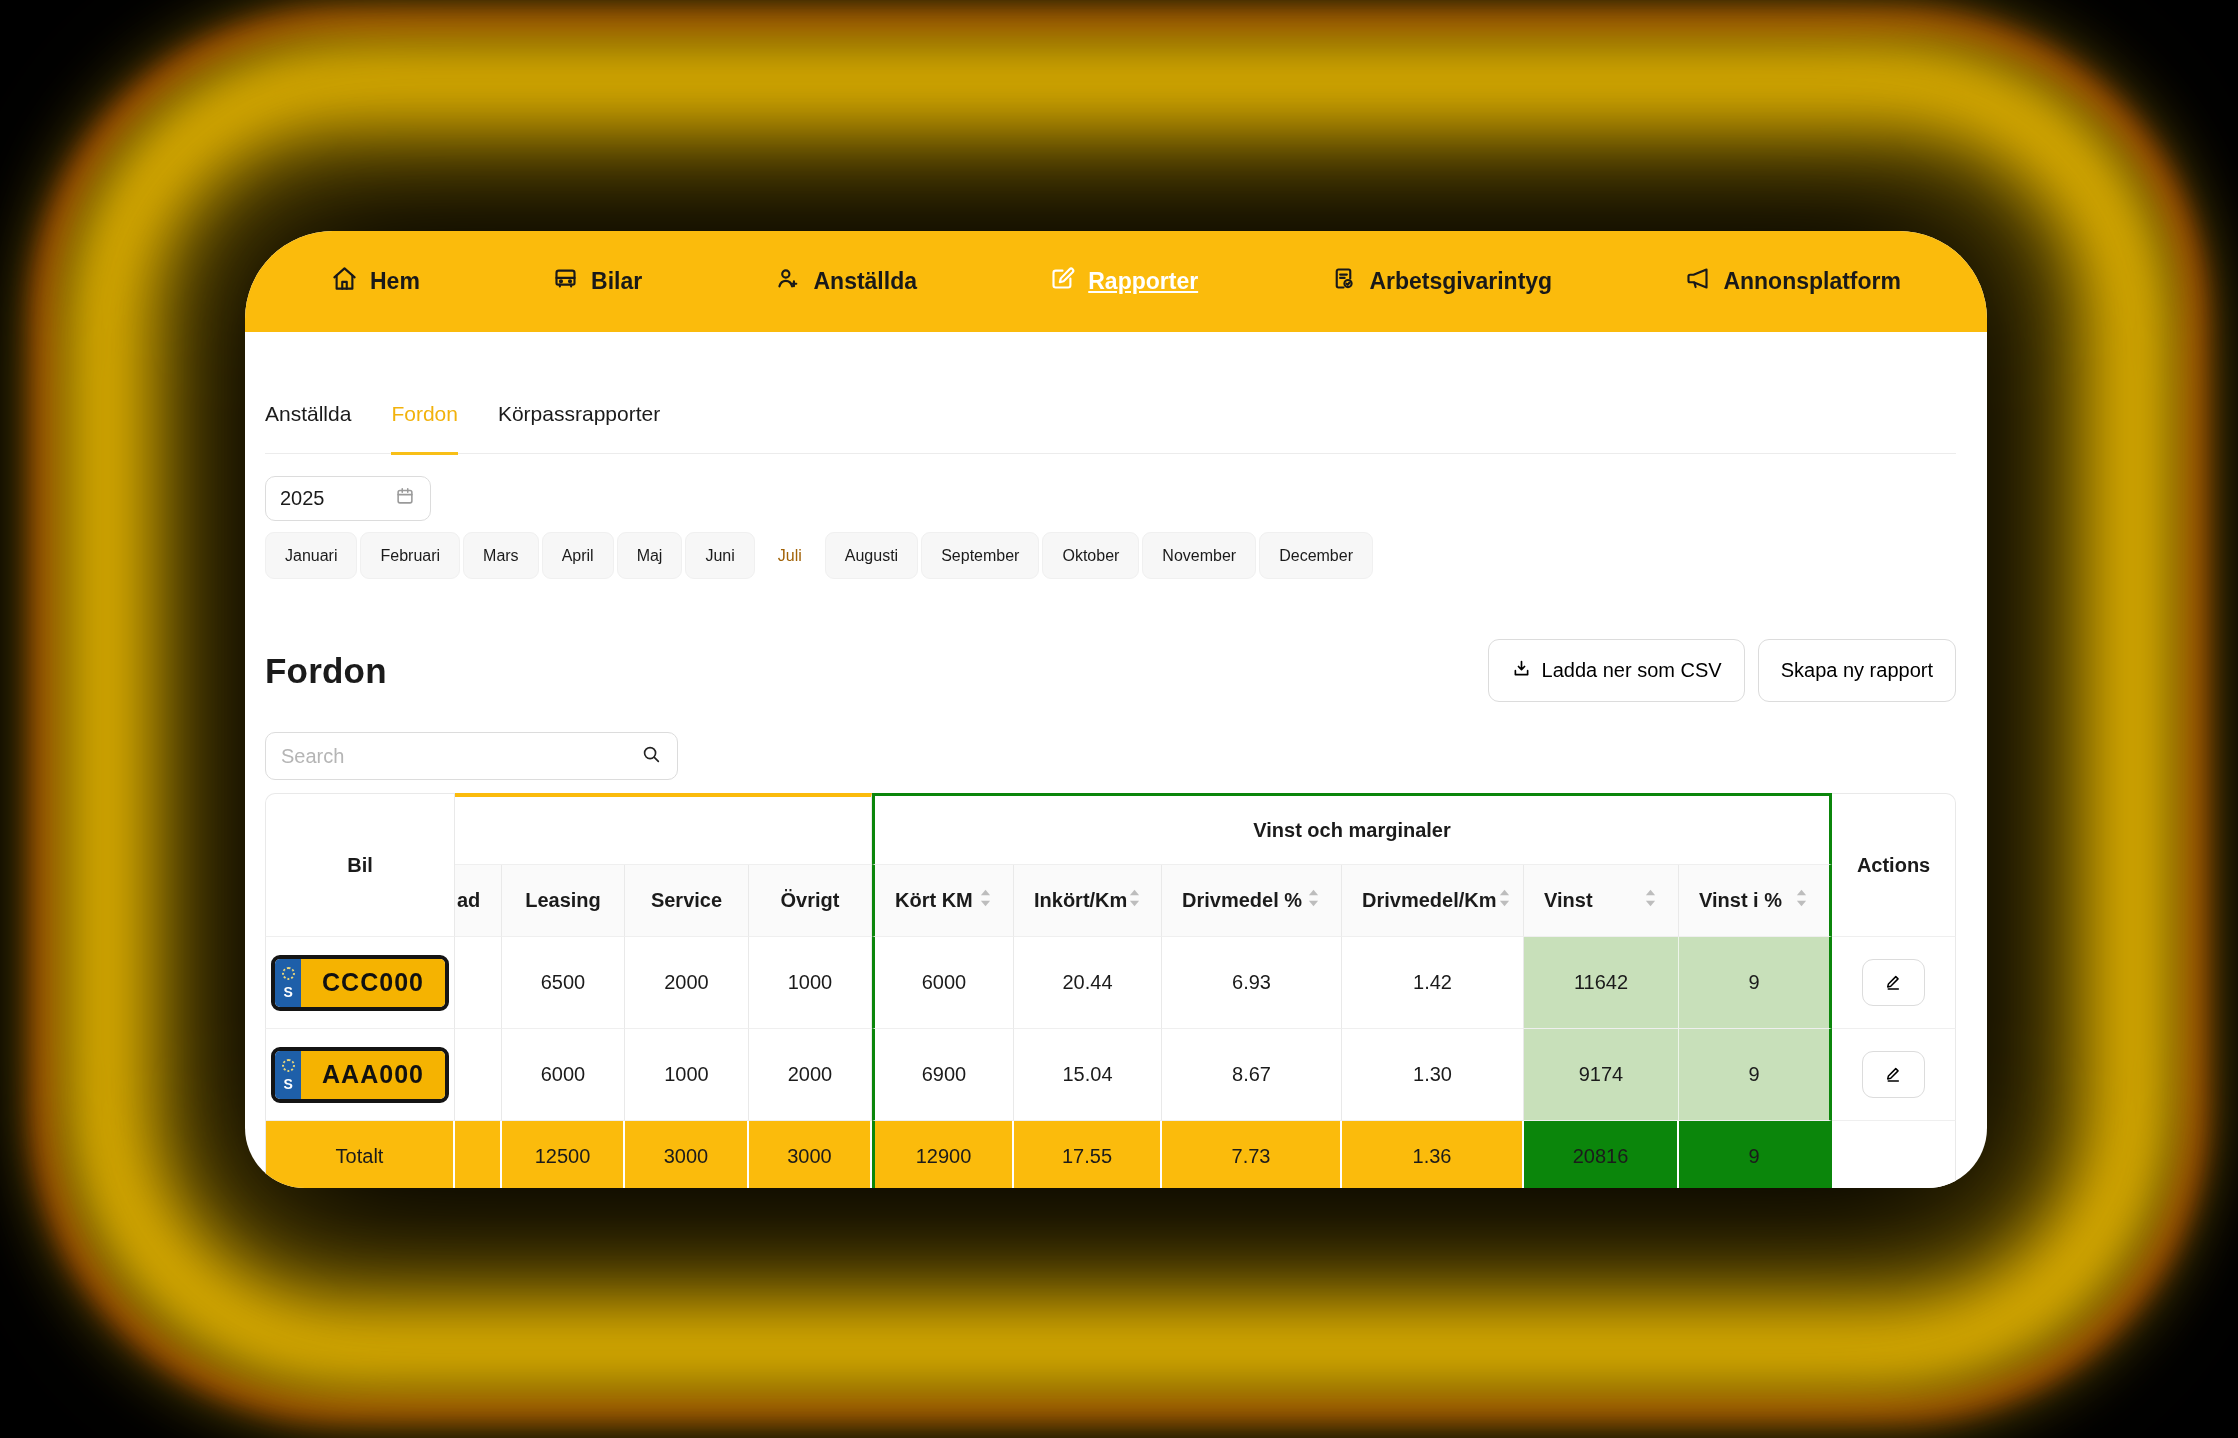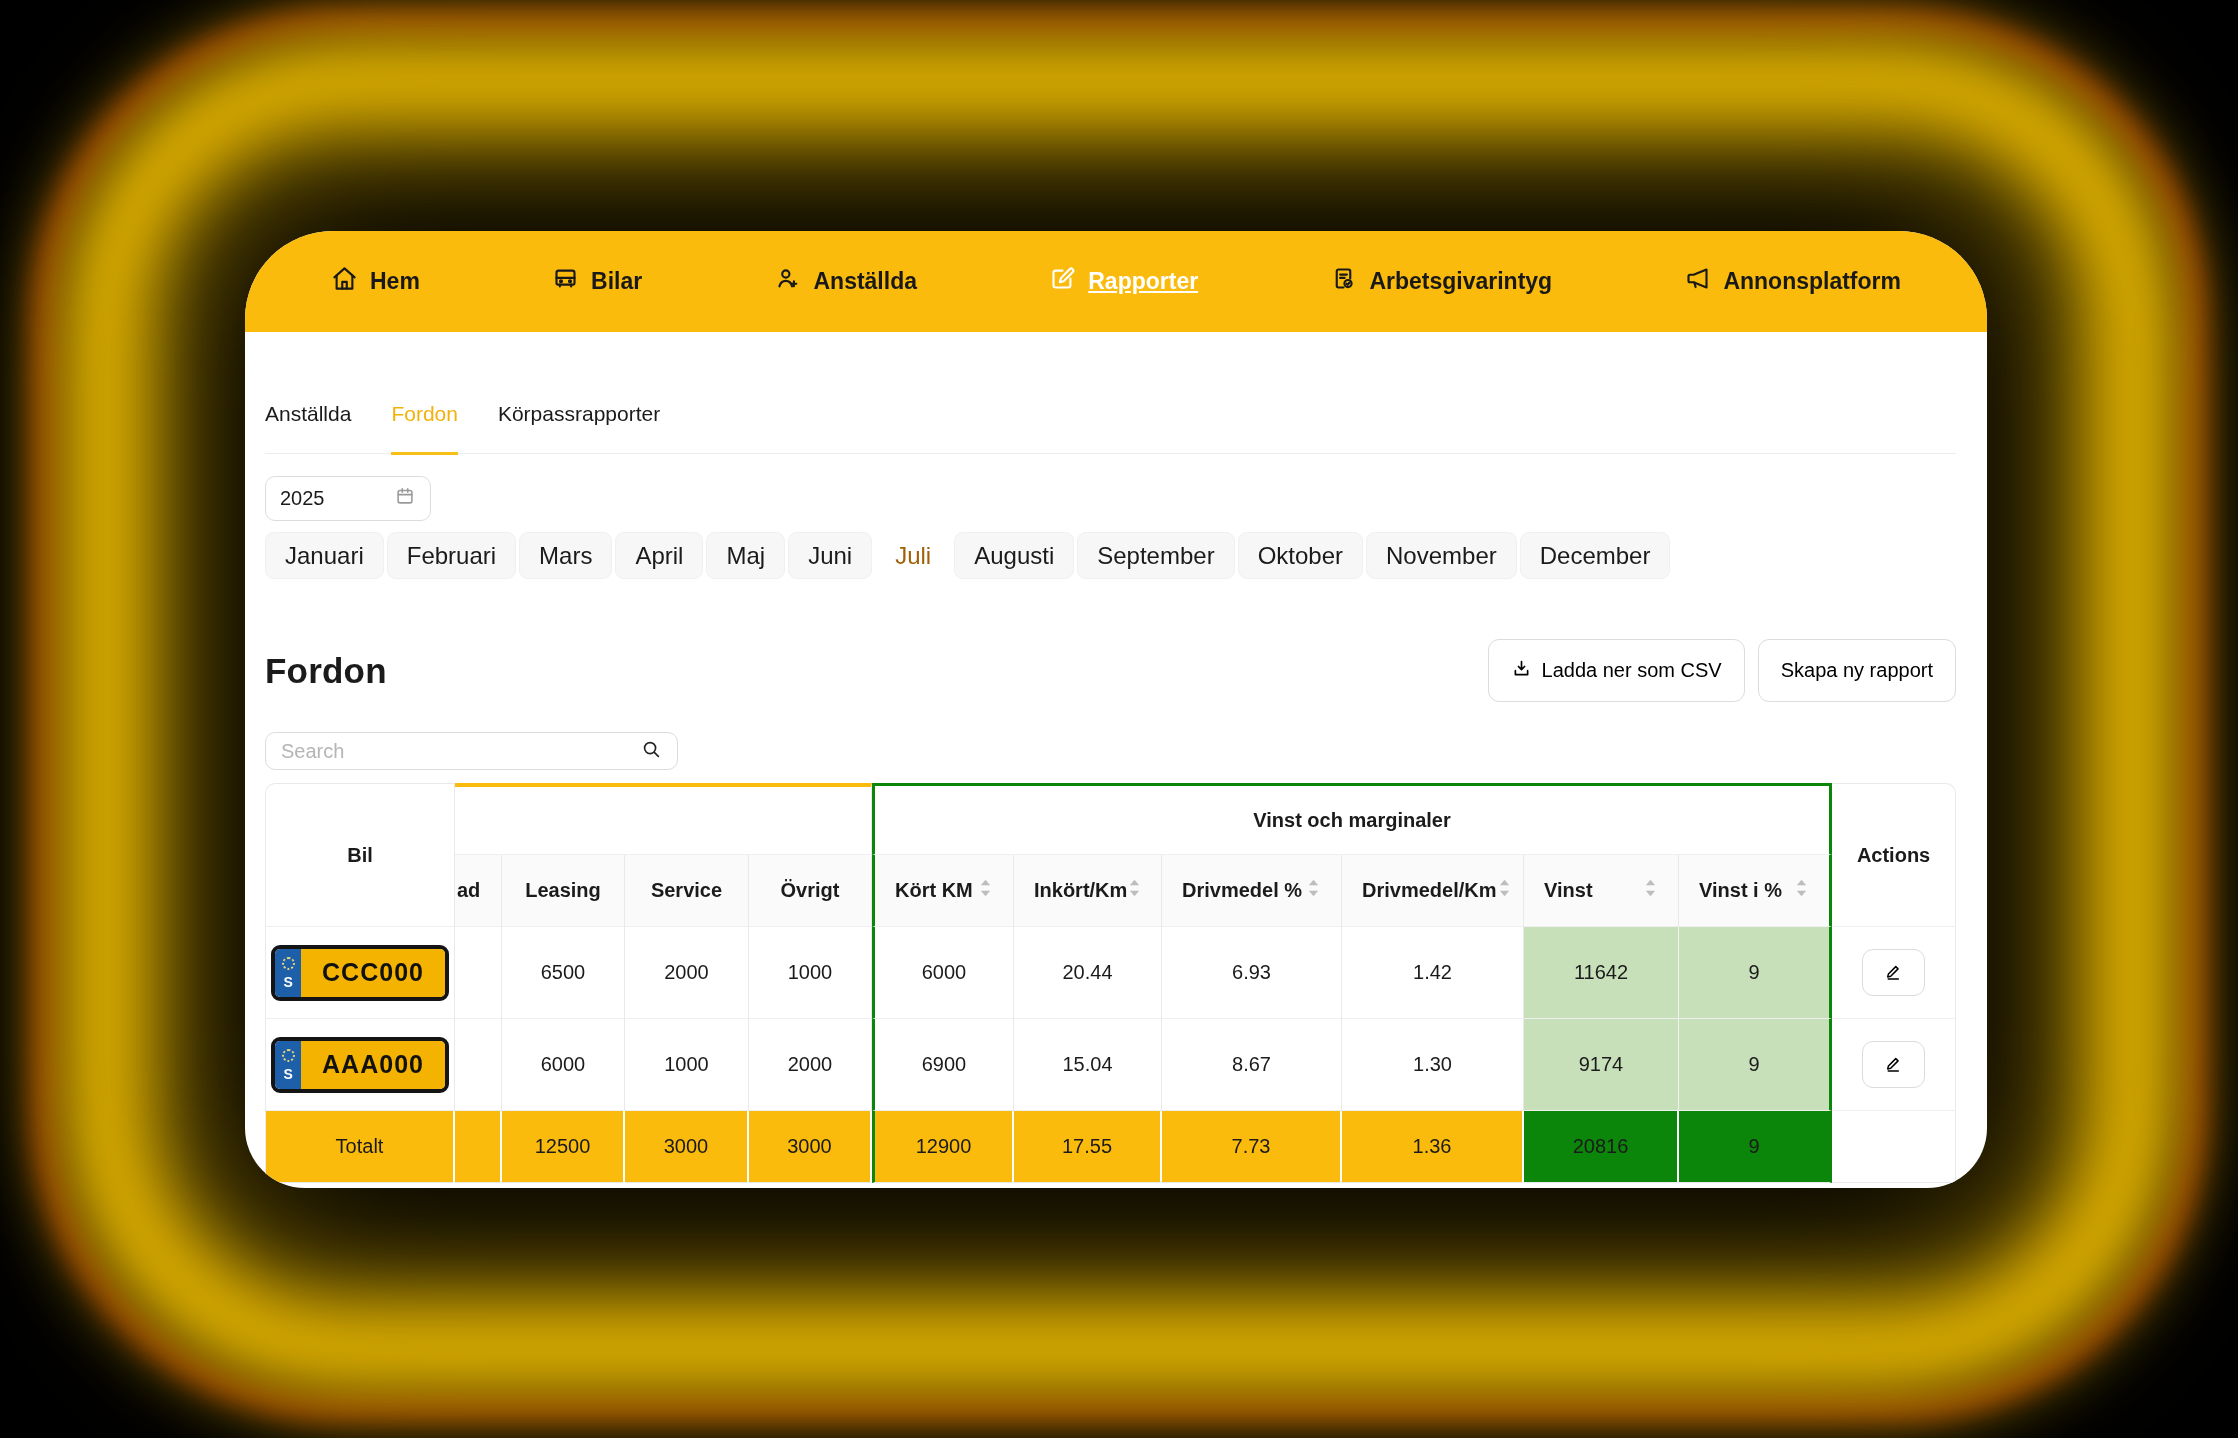--- a/index.html
+++ b/index.html
@@ -36,36 +36,36 @@
   .tab.active { color:#f2b20c; border-bottom:3px solid #f8bf17; margin-bottom:-2px; }
 
   
   .year-select { margin-top:22px; width:166px; height:45px; border:1px solid #dcdcdc;
                  border-radius:10px; display:flex; align-items:center; justify-content:space-between;
                  padding:0 14px; font-size:20px; font-weight:500; background:#fff; cursor:pointer; }
   .year-select svg { width:22px; height:22px; color:#9a9a9a; }
 
   
   .months { margin-top:11px; display:flex; gap:3px; }
-  .month { height:47px; padding:0 19px; display:flex; align-items:center; font-size:24px;
+  .month { height:47px; padding:0 19px; display:flex; align-items:center; font-size:16px;
            font-weight:500; background:#f7f7f7; border:1px solid #f0f0f0; border-radius:9px;
            cursor:pointer; color:#1b1b1b;text-align:center; }
   .month.active { background:#fff; border-color:#fff; color:#a16207; }
 
   
   .head-row { margin-top:60px; display:flex; align-items:center; justify-content:space-between; }
   .page-title { font-size:35px; font-weight:800; letter-spacing:.2px; }
   .head-buttons { display:flex; gap:13px; }
   .btn { height:63px; display:flex; align-items:center; gap:10px; padding:0 22px;
          background:#fff; border:1px solid #dcdcdc; border-radius:11px; font-size:20px;
          font-weight:400; cursor:pointer; }
   .btn svg { width:21px; height:21px; }
 
   
-  .search-box { margin-top:30px; width:413px; height:38px; border:1px solid #dcdcdc;
+  .search-box { margin-top:30px; width:413px; height:48px; border:1px solid #dcdcdc;
                 border-radius:10px; display:flex; align-items:center; padding:0 15px; }
   .search-box input { flex:1; border:none; outline:none; font-size:20px; color:#1b1b1b;
                       font-family:inherit; background:transparent; }
   .search-box input::placeholder { color:#b5b5b5; }
   .search-box svg { width:22px; height:22px; color:#222; }
 
   
   table { margin-top:13px; border-collapse:separate; border-spacing:0; table-layout:fixed;
           width:1691px; font-size:20px; }
   th, td { border-right:1px solid #e9e9e9; border-bottom:1px solid #efefef;

